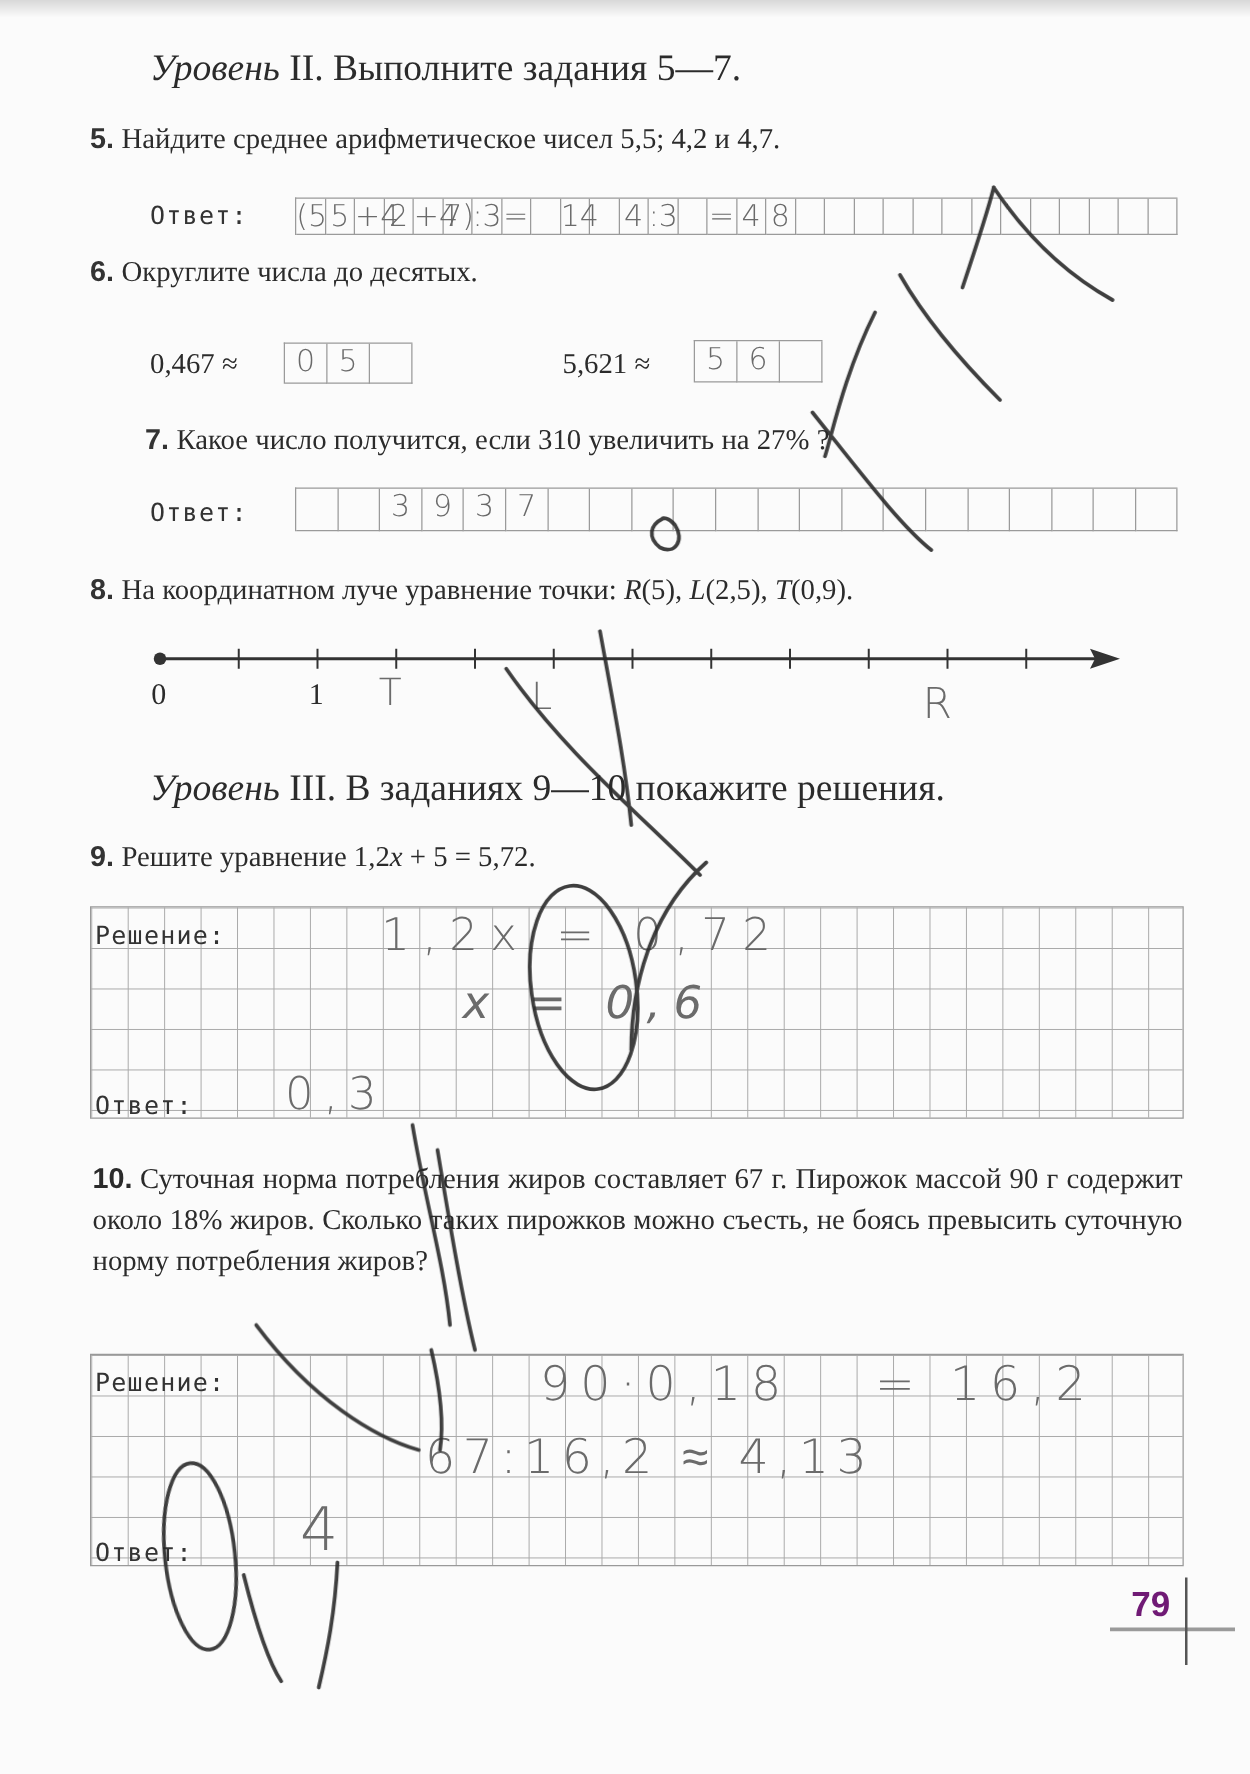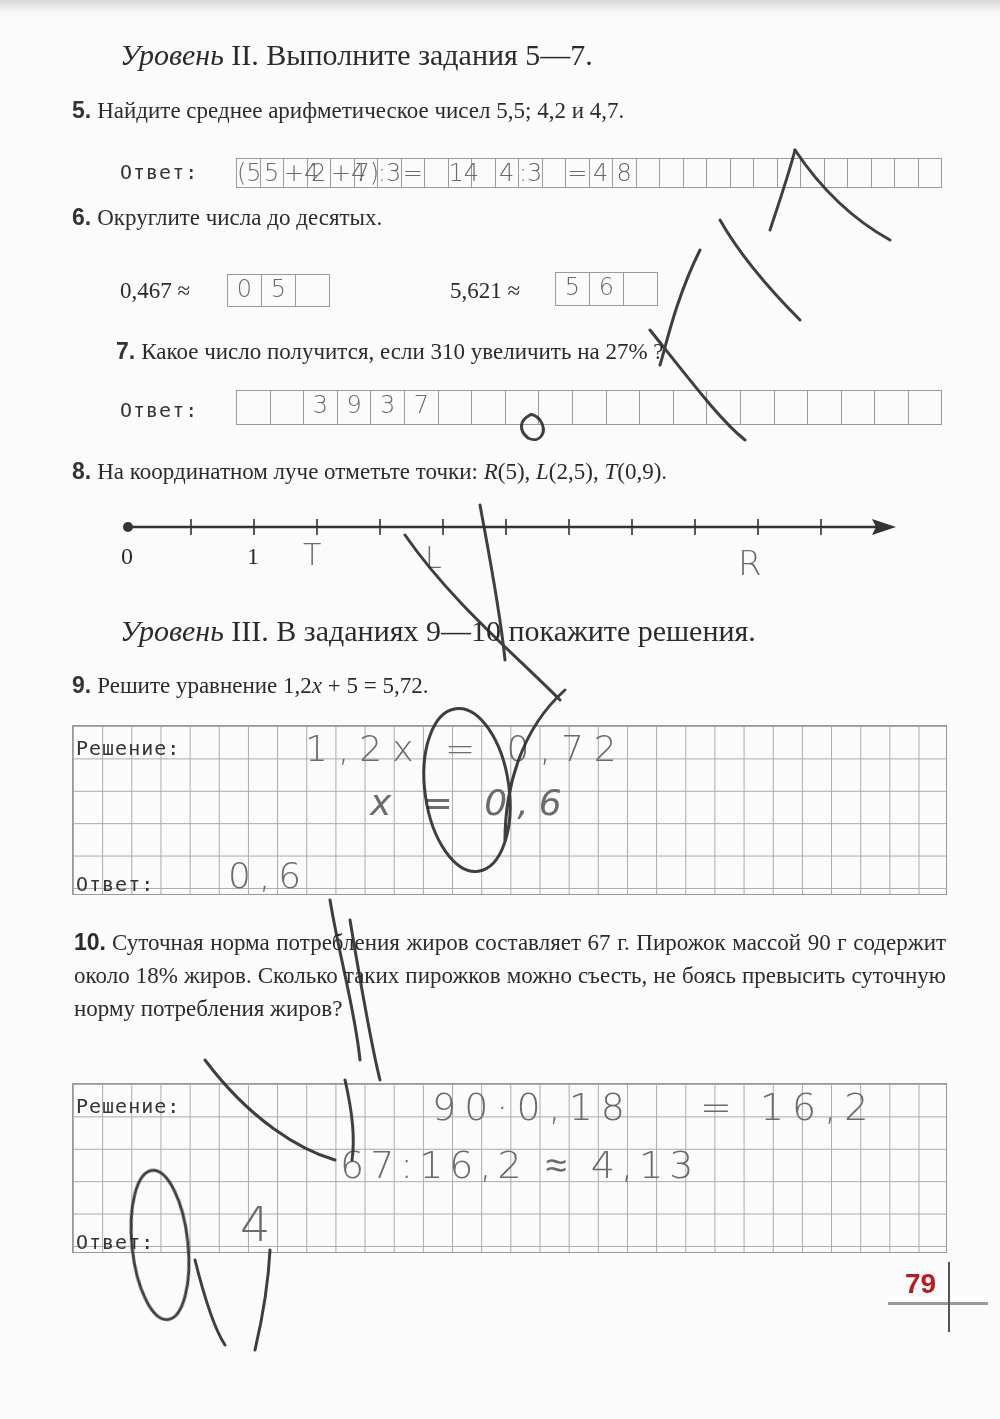--- a/index.html
+++ b/index.html
@@ -27,21 +27,21 @@
     .round { position: absolute; font-size: 23px; font-family: "Liberation Serif", serif; color: #2b2b2b; }
 
     .grid { position: absolute; left: 72px; width: 875px; border: 1px solid #999;
       background-image: linear-gradient(to right, #a9a9a9 1px, transparent 1px), linear-gradient(to bottom, #a9a9a9 1px, transparent 1px);
       background-size: 29.17px 100%, 100% 32.4px; }
     .grid-label { position: absolute; left: 76px; font-family: "DejaVu Sans Mono", monospace; font-size: 20px; color: #333; letter-spacing: 1px; background: transparent; }
 
     .para { position: absolute; left: 74px; width: 872px; font-size: 23px; line-height: 33px; font-family: "Liberation Serif", serif; color: #2b2b2b; text-align: justify; }
     .para .num { font-family: "Liberation Sans", sans-serif; font-weight: bold; margin-right: 6px; }
 
-    .page-num { position: absolute; left: 905px; top: 1268px; font-family: "Liberation Sans", sans-serif; font-weight: bold; font-size: 28px; color: #b91c1c; }
+    .page-num { position: absolute; left: 905px; top: 1268px; font-family: "Liberation Sans", sans-serif; font-weight: bold; font-size: 28px; color: #701a75; }
     .page-rule-h { position: absolute; left: 888px; top: 1302px; width: 100px; height: 3px; background: #9a9a9a; }
     .page-rule-v { position: absolute; left: 948px; top: 1262px; width: 2px; height: 70px; background: #555; }
 
     svg.overlay { position: absolute; left: 0; top: 0; pointer-events: none; }
   </style>
 </head>
 <body>
 
 <div class="page-shadow"></div>
 
@@ -124,21 +124,21 @@
   <div class="cell" style="width:33.6px;height:34px;"></div>
   <div class="cell" style="width:33.6px;height:34px;"></div>
   <div class="cell" style="width:33.6px;height:34px;"></div>
   <div class="cell" style="width:33.6px;height:34px;"></div>
   <div class="cell" style="width:33.6px;height:34px;"></div>
   <div class="cell" style="width:33.6px;height:34px;"></div>
   <div class="cell" style="width:33.6px;height:34px;"></div>
 </div>
 
 <div class="task" style="top:458px;">
-  <span class="num">8.</span><span>На координатном луче отметьте точки: </span><i>R</i>(<span>5</span>), <i>L</i>(<span>2,5</span>), <i>T</i>(<span>0,9</span>).
+  <span class="num">8.</span><span>На координатном луче уравнение точки: </span><i>R</i>(<span>5</span>), <i>L</i>(<span>2,5</span>), <i>T</i>(<span>0,9</span>).
 </div>
 
 <svg class="overlay" width="1000" height="1419">
   <line x1="128" y1="527" x2="885" y2="527" stroke="#333" stroke-width="2.5"></line>
   <polygon points="896,527 872,519 876,527 872,535" fill="#333"></polygon>
   <circle cx="128" cy="527" r="5" fill="#333"></circle>
   <g stroke="#333" stroke-width="1.6">
     <line x1="191" y1="519" x2="191" y2="535"></line>
     <line x1="254" y1="519" x2="254" y2="535"></line>
     <line x1="317" y1="519" x2="317" y2="535"></line>
@@ -163,21 +163,21 @@
 </div>
 
 <div class="task" style="top:672px;">
   <span class="num">9.</span><span>Решите уравнение 1,2</span><i>x</i><span> + 5 = 5,72.</span>
 </div>
 <div class="grid" style="top:725px; height:170px;"></div>
 <div class="grid-label" style="top:736px;">Решение:</div>
 <div class="grid-label" style="top:872px;">Ответ:</div>
 <div class="hand" style="left:305px; top:728px; font-size:36px; letter-spacing:10px;">1,2x = 0,72</div>
 <div class="hand" style="left:370px; top:782px; font-size:36px; letter-spacing:10px;font-style:italic;">x = 0,6</div>
-<div class="hand" style="left:228px; top:855px; font-size:36px; letter-spacing:8px;">0,6</div>
+<div class="hand" style="left:228px; top:855px; font-size:36px; letter-spacing:8px;">0,3</div>
 
 <div class="para" style="top:926px;">
   <span class="num">10.</span><span>Суточная норма потребления жиров составляет 67 г. Пирожок массой 90 г содержит около 18% жиров. Сколько таких пирожков можно съесть, не боясь превысить суточную норму потребления жиров?</span>
 </div>
 <div class="grid" style="top:1083px; height:170px;"></div>
 <div class="grid-label" style="top:1094px;">Решение:</div>
 <div class="grid-label" style="top:1230px;">Ответ:</div>
 <div class="hand" style="left:432px; top:1085px; font-size:38px; letter-spacing:8px;">90·0,18</div>
 <div class="hand" style="left:700px; top:1085px; font-size:38px; letter-spacing:8px;">= 16,2</div>
 <div class="hand" style="left:340px; top:1143px; font-size:38px; letter-spacing:6px;text-align:center;">67:16,2 ≈ 4,13</div>

